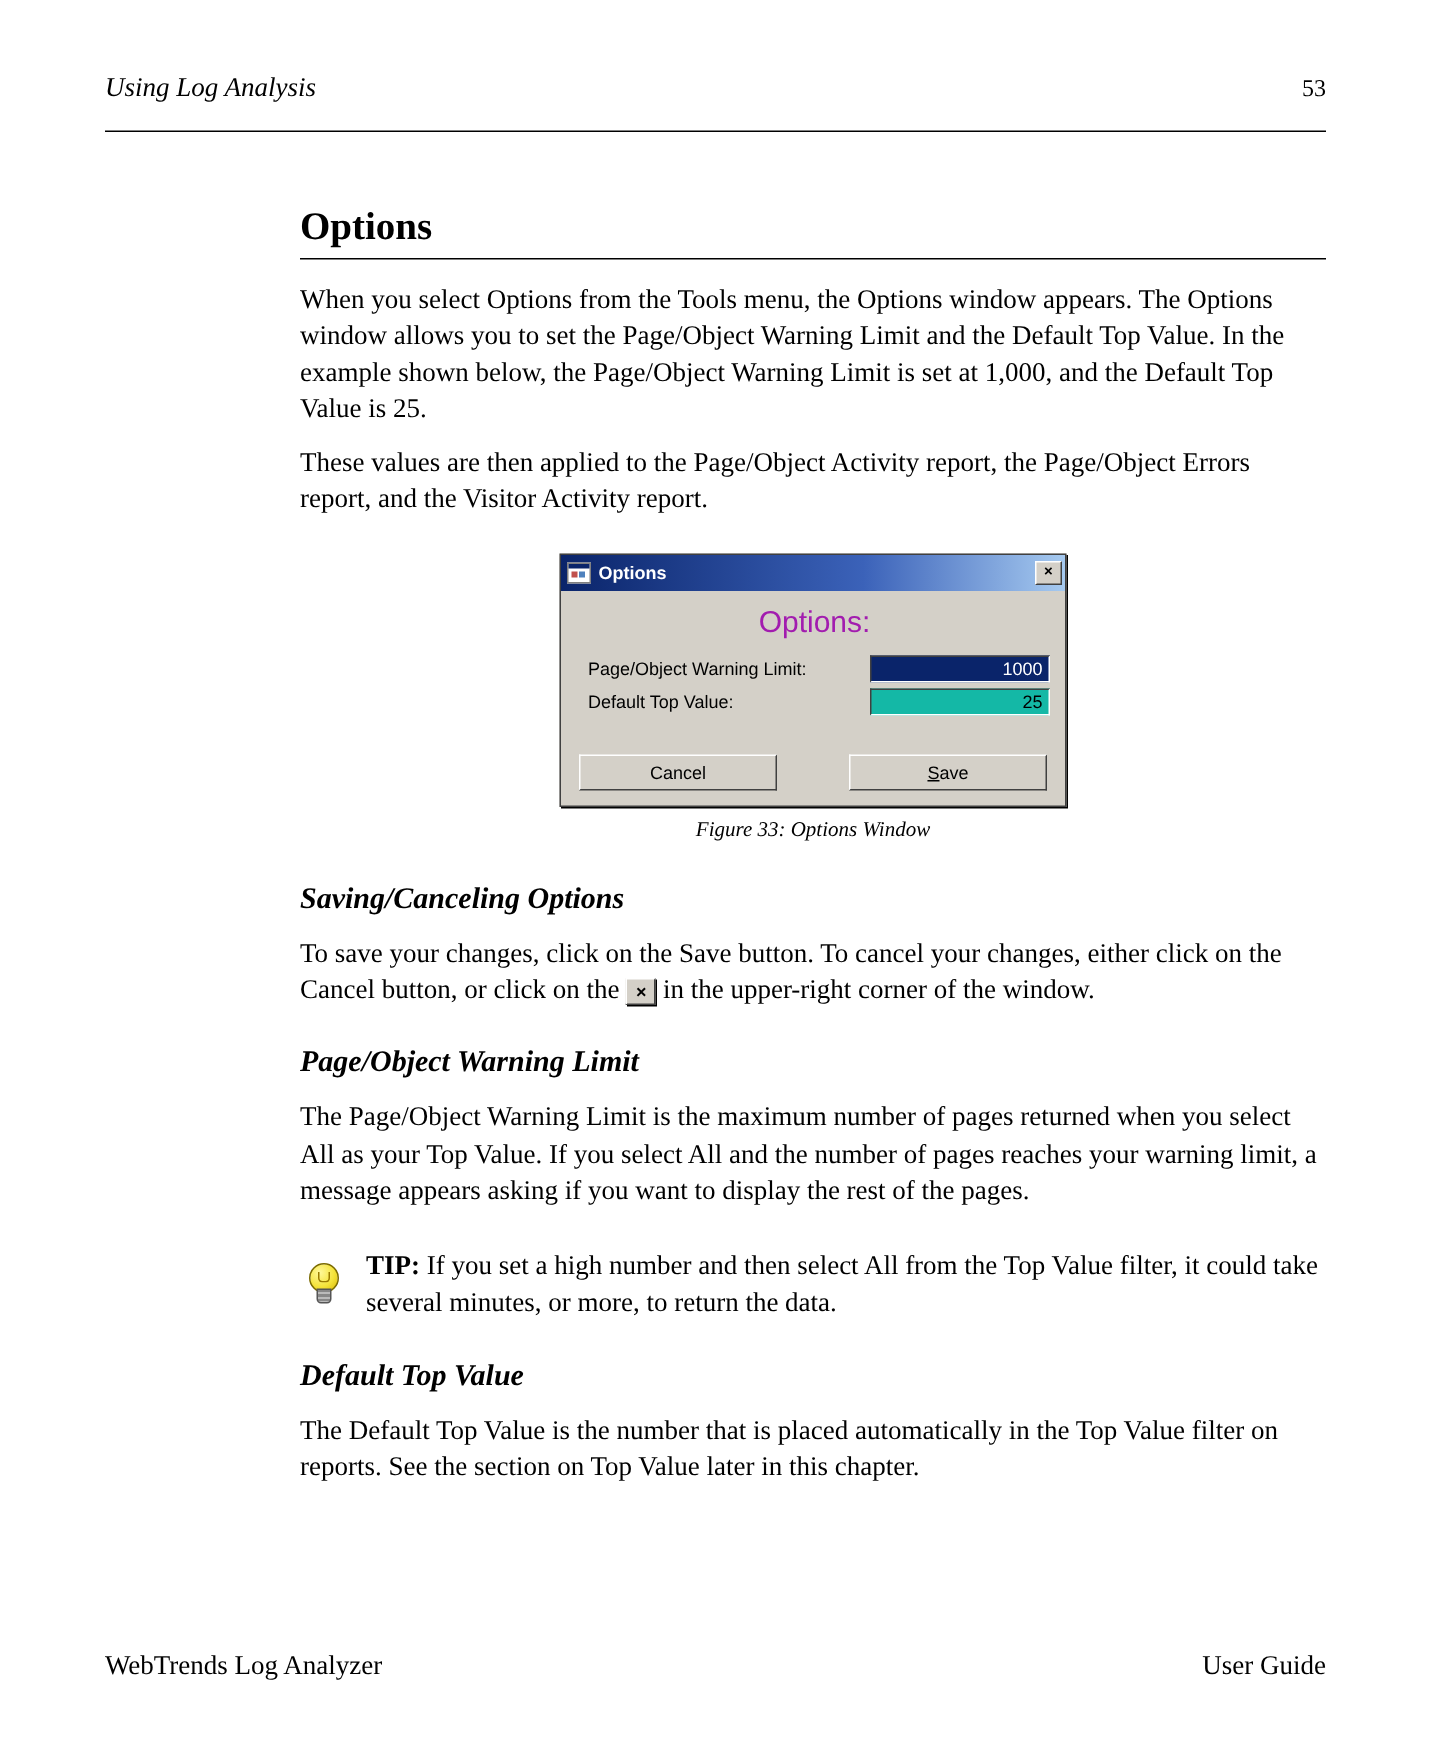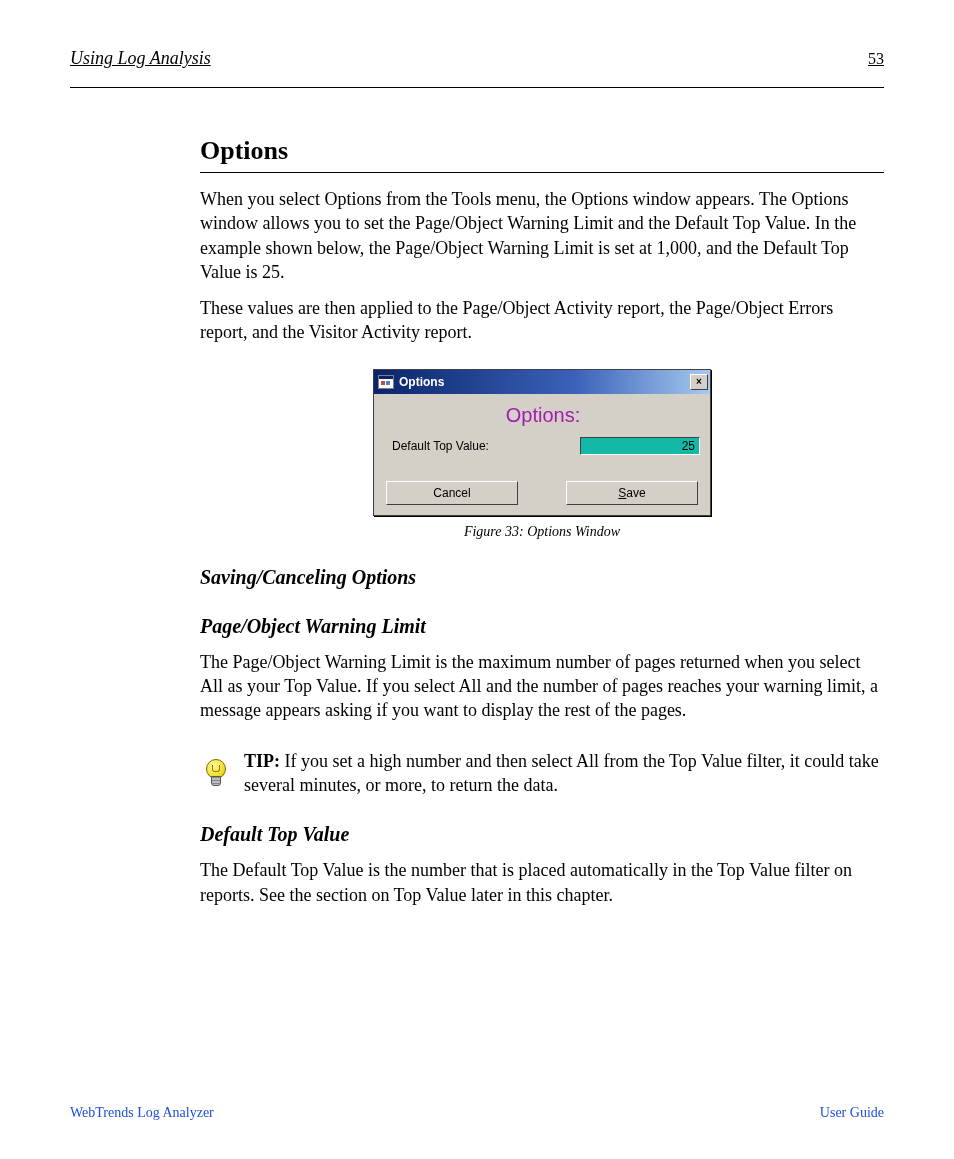--- a/index.html
+++ b/index.html
@@ -19,21 +19,20 @@
   .header-rule {
     border: 0;
     border-top: 1px solid #000;
     margin: 18px 0 0 0;
   }
   .header-row {
     display: flex;
     justify-content: space-between;
     align-items: baseline;
     margin: 0 0 4px 0;
-    text-decoration: underline;
   }
   .header-left {
     font-size: 18px;
     font-style: italic;
   }
   .header-right {
     font-size: 16px;
   }
   .content {
     margin-left: 130px; 
@@ -259,22 +258,22 @@
     border-radius: 0 0 3px 3px;
   }
 
   .footer {
     position: absolute;
     left: 70px;
     right: 70px;
     bottom: 38px;
     display: flex;
     justify-content: space-between;
-    font-size: 14px;
-    color: #1d4ed8;
+    font-size: 18px;
+    color: #000000;
   }
 </style>
 </head>
 <body>
 <div class="page">
 
   <div class="header-row">
     <div class="header-left">Using Log Analysis</div>
     <div class="header-right">53</div>
   </div>
@@ -291,36 +290,45 @@
       <div class="win-dialog">
         <div class="win-titlebar">
           <div class="tb-left">
             <span class="tb-appicon"></span>
             <span>Options</span>
           </div>
           <div class="win-close-btn">×</div>
         </div>
         <div class="win-body">
           <div class="win-body-title">Options:</div>
+          <div class="field-row">
+            <span>Page/Object Warning Limit:</span>
+            <input class="field-input sel" value="1000" style="">
+          </div>
           <div class="field-row">
             <span>Default Top Value:</span>
             <input class="field-input" value="25" style="">
           </div>
           <div class="btn-row">
             <div class="win-btn">Cancel</div>
             <div class="win-btn">
               <span><span class="ul">S</span><span>ave</span></span>
             </div>
           </div>
         </div>
       </div>
       <div class="caption">Figure 33: Options Window</div>
     </div>
 
     <div class="subheading">Saving/Canceling Options</div>
+    <p class="para">
+      <span>To save your changes, click on the Save button. To cancel your changes, either click on the Cancel button, or click on the </span>
+      <span class="inline-close">×</span>
+      <span> in the upper-right corner of the window.</span>
+    </p>
 
     <div class="subheading">Page/Object Warning Limit</div>
     <p class="para">The Page/Object Warning Limit is the maximum number of pages returned when you select All as your Top Value. If you select All and the number of pages reaches your warning limit, a message appears asking if you want to display the rest of the pages.</p>
 
     <div class="tip-row">
       <div class="bulb">
         <div class="glass"></div>
           <div class="filament"></div>
           <div class="base"></div>
       </div>

